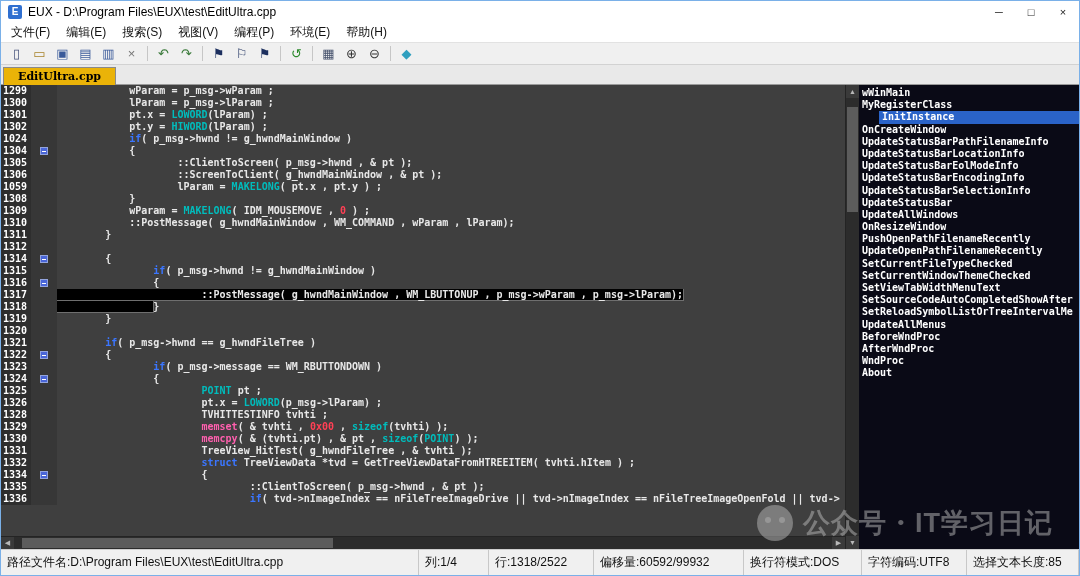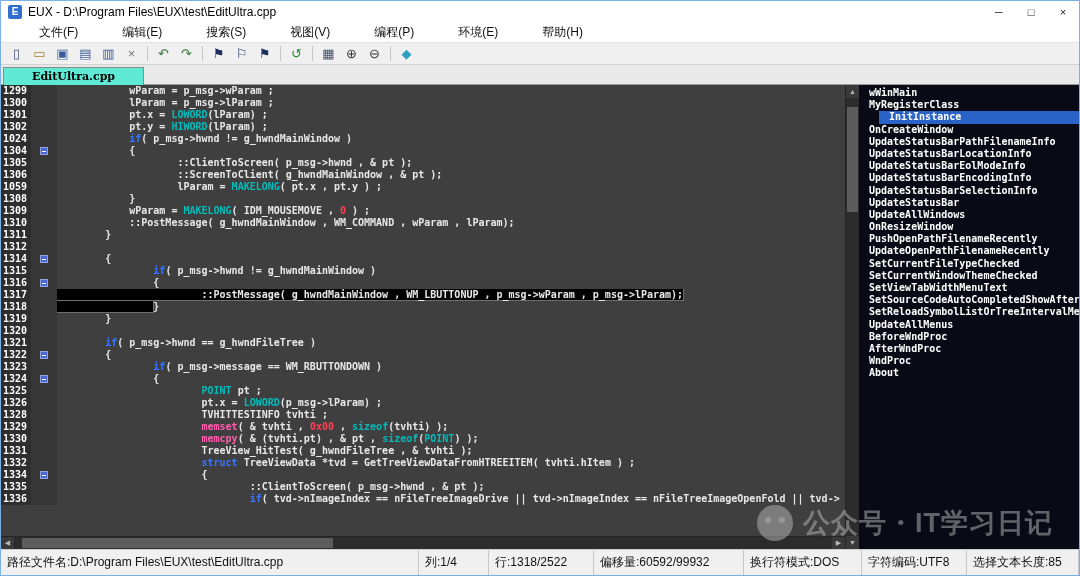--- a/index.html
+++ b/index.html
@@ -12,31 +12,31 @@
   }
   
   .titlebar { flex:0 0 22px; display:flex; align-items:center; padding-left:7px; background:#fff; }
   .app-icon { width:14px; height:14px; background:#2f6fd0; color:#fff; font:bold 10px/14px "Liberation Sans",sans-serif;
               text-align:center; margin-right:6px; border-radius:2px; }
   .title-text { font-size:12px; color:#000; white-space:nowrap; }
   .win-controls { margin-left:auto; display:flex; height:100%; }
   .win-btn { width:32px; display:flex; align-items:center; justify-content:center; font-size:11px; color:#222; }
   
   .menubar { flex:0 0 19px; background:#fff; display:flex; align-items:center; padding-left:2px; font-size:12px; }
-  .menu-item { padding:0 8px; color:#111; white-space:nowrap;margin-left:28px; }
+  .menu-item { padding:0 8px; color:#111; white-space:nowrap; }
   
   .toolbar { flex:0 0 23px; background:#f0f0f0; border-top:1px solid #e2e2e2; border-bottom:1px solid #d2d2d2;
              display:flex; align-items:center; padding:0 4px; }
   .tbtn { width:21px; height:19px; display:flex; align-items:center; justify-content:center; margin:0 1px;
           border:1px solid transparent; border-radius:2px; }
   .tglyph { font-size:13px; line-height:1; }
   .tsep { width:1px; height:15px; background:#c6c6c6; margin:0 4px; }
   
   .tabbar { flex:0 0 20px; background:#e9e9e9; border-bottom:1px solid #9a9a9a; display:flex; align-items:flex-end; padding-left:2px; }
-  .tab { background:#5eead4; border:1px solid #8a8a8a; border-bottom:none; padding:2px 28px;
+  .tab { background:#eab308; border:1px solid #8a8a8a; border-bottom:none; padding:2px 14px;
          font:bold 11px "DejaVu Serif", serif; color:#000; position:relative; top:1px; }
   
   .main { flex:1; display:flex; min-height:0; }
   .editor-col { flex:1; display:flex; flex-direction:column; min-width:0; background:var(--editor-bg); }
   .code { flex:1; overflow:hidden; font:bold 10px/12px "DejaVu Sans Mono", monospace; }
   .row { display:flex; height:12px; }
   .gut { flex:0 0 30px; background:var(--gutter-bg); color:#fff; padding-left:2px; }
   .fold { flex:0 0 26px; background:var(--fold-bg); display:flex; align-items:center; justify-content:center; }
   .fold-marker { width:8px; height:8px; background:#4a66d8; border:1px solid #93a4dd; position:relative; }
   .fold-marker::after { content:""; position:absolute; left:1px; right:1px; top:3px; height:1px; background:#fff; }
@@ -52,21 +52,21 @@
   .scroll-btn { width:13px; flex:0 0 13px; display:flex; align-items:center; justify-content:center;
                 font-size:7px; color:#b8b8b8; background:#3a3a3a; }
   .htrack { flex:1; position:relative; }
   .hthumb { position:absolute; left:1%; width:38%; top:1px; bottom:1px; background:#5c5c5c; }
   .vscroll { flex:0 0 13px; background:var(--scroll-track); display:flex; flex-direction:column; border-left:1px solid #242424; }
   .vtrack { flex:1; position:relative; }
   .vthumb { position:absolute; top:2%; height:24%; left:1px; right:1px; background:#5c5c5c; }
   
   .symbols { flex:0 0 220px; background:var(--panel-bg); overflow:hidden; padding-top:2px;
              font:bold 10px/12.2px "DejaVu Sans Mono", monospace; color:#fff; }
-  .sym { padding-left:10px; height:12.2px; white-space:nowrap; overflow:hidden; }
+  .sym { padding-left:3px; height:12.2px; white-space:nowrap; overflow:hidden; }
   .sym.selected { background:var(--panel-selected);margin-left:20px; }
   
   .statusbar { flex:0 0 26px; background:#f0f0f0; border-top:1px solid #cfcfcf; display:flex; align-items:stretch;
                font-size:12px; color:#111; }
   .sseg { display:flex; align-items:center; padding:0 6px; border-right:1px solid #c8c8c8; white-space:nowrap; overflow:hidden; }
   .sseg.flex { flex:1; }
   
   .watermark { position:absolute; right:26px; bottom:34px; display:flex; align-items:center; gap:10px;
                opacity:.5; pointer-events:none; z-index:40; }
   .wm-logo { width:36px; height:36px; border-radius:50%; background:#b9b9b9; position:relative; flex:0 0 36px; }

